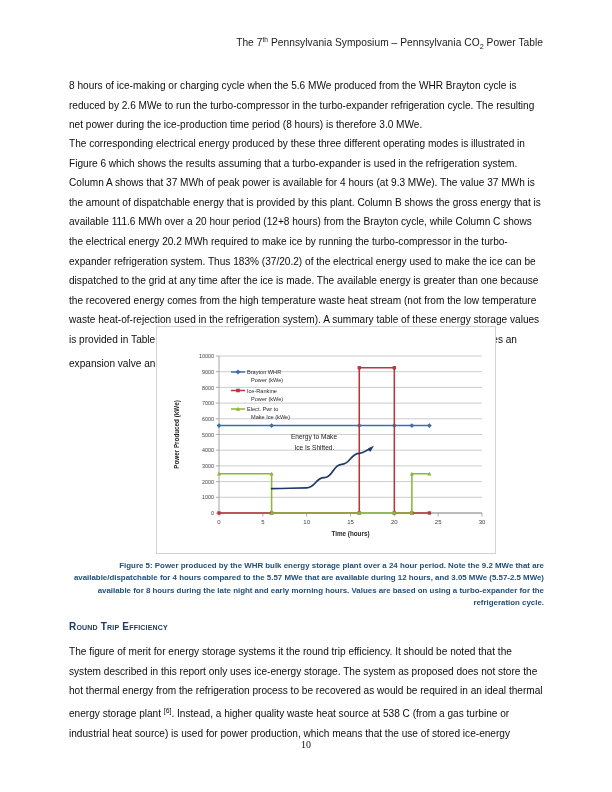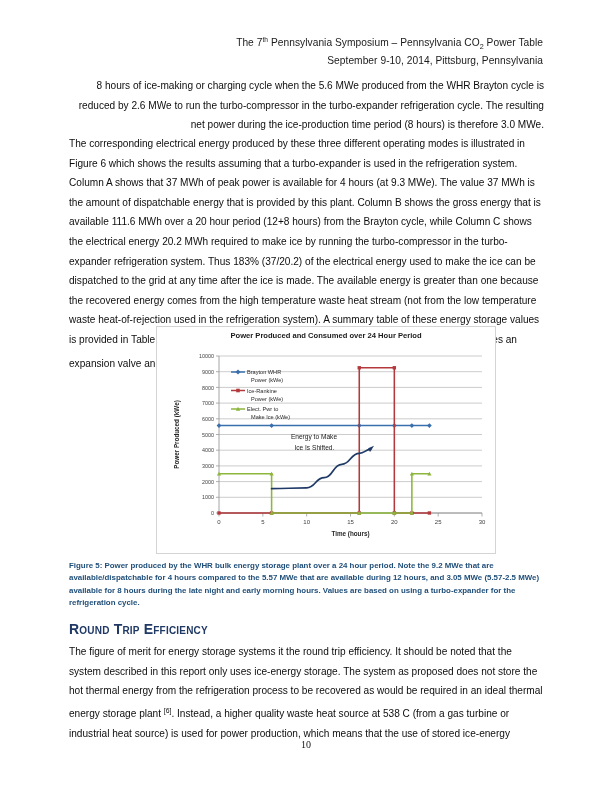--- a/index.html
+++ b/index.html
@@ -44,21 +44,21 @@
     width: 475px;
     font-family: "Liberation Sans", sans-serif;
     font-size: 10.1px;
     line-height: 19.6px;
     color: #0d0d0d;
     text-align: left;
   }
   .body-block sub { font-size: 7.2px; vertical-align: sub; }
   .body-block sup { font-size: 6.8px; vertical-align: super; }
 
-  #para1 { top: 76px; text-align: right; }
+  #para1 { top: 76px; }
   #para2 { top: 134px; }
   #para-rte { top: 642px; }
 
   
   .figure-wrap {
     position: absolute;
     left: 156px;
     top: 326px;
     width: 340px;
     height: 228px;
@@ -83,31 +83,31 @@
   .caption {
     position: absolute;
     left: 69px;
     top: 560px;
     width: 475px;
     font-family: "Liberation Sans", sans-serif;
     font-size: 7.9px;
     line-height: 12.3px;
     font-weight: bold;
     color: #1f4e79;
-    text-align: left;
+    text-align: right;
   }
 
   
   .section-heading {
     position: absolute;
     left: 69px;
     top: 621px;
     width: 475px;
     font-family: "Liberation Sans", sans-serif;
-    font-size: 14px;
+    font-size: 10px;
     font-weight: bold;
     color: #1f3864;
     font-variant: small-caps;
     letter-spacing: 0.2px;
   }
 
   
   .page-number {
     position: absolute;
     top: 739px;
@@ -121,31 +121,29 @@
 </style>
 </head>
 <body>
 
 <div class="page">
 
   <div class="doc-header">
     <div>
       <span>The 7</span><sup>th</sup><span> Pennsylvania Symposium </span><span>– Pennsylvania CO</span><sub>2</sub><span> Power Table</span>
     </div>
-    <div>September 9-10, 2014, Pittsburg, Pennsylvania</div>
   </div>
 
   <div class="body-block" id="para1">8 hours of ice-making or charging cycle when the 5.6 MWe produced from the WHR Brayton cycle is reduced by 2.6 MWe to run the turbo-compressor in the turbo-expander refrigeration cycle.  The resulting net power during the ice-production time period (8 hours) is therefore 3.0 MWe.</div>
 
   <div class="body-block" id="para2">
     <span>The corresponding electrical energy produced by these three different operating modes is illustrated in Figure 6 which shows the results assuming that a turbo-expander is used in the refrigeration system. Column A shows that 37 MWh of peak power is available for 4 hours (at 9.3 MWe).  The value 37 MWh is the amount of dispatchable energy that is provided by this plant.  Column B shows the gross energy that is available 111.6 MWh over a 20 hour period (12+8 hours) from the Brayton cycle, while Column C shows the electrical energy 20.2 MWh required to make ice by running the turbo-compressor in the turbo-expander refrigeration system.  Thus 183% (37/20.2) of the electrical energy used to make the ice can be dispatched to the grid at any time after the ice is made. The available energy is greater than one because the recovered energy comes from the high temperature waste heat stream (not from the low temperature waste heat-of-rejection used in the refrigeration system).  A summary table of these energy storage values is provided in Table 4.  This table includes results for both the SCO</span><sub>2</sub><span> refrigeration system that uses an expansion valve and a turbo-expander.</span>
   </div>
 
   <div class="figure-wrap">
-    <div class="chart-title">Power Produced and Consumed over 24 Hour Period</div>
     <svg class="chart-svg" width="338" height="226" viewBox="0 0 338 226">
       <g id="chart-root">
           <line x1="62" y1="186" x2="325" y2="186" stroke="#a0a0a0" stroke-width="0.8"></line>
           <line x1="62" y1="170.3" x2="325" y2="170.3" stroke="#bfbfbf" stroke-width="0.8"></line>
           <line x1="62" y1="154.6" x2="325" y2="154.6" stroke="#bfbfbf" stroke-width="0.8"></line>
           <line x1="62" y1="138.9" x2="325" y2="138.9" stroke="#bfbfbf" stroke-width="0.8"></line>
           <line x1="62" y1="123.19999999999999" x2="325" y2="123.19999999999999" stroke="#bfbfbf" stroke-width="0.8"></line>
           <line x1="62" y1="107.5" x2="325" y2="107.5" stroke="#bfbfbf" stroke-width="0.8"></line>
           <line x1="62" y1="91.8" x2="325" y2="91.8" stroke="#bfbfbf" stroke-width="0.8"></line>
           <line x1="62" y1="76.10000000000001" x2="325" y2="76.10000000000001" stroke="#bfbfbf" stroke-width="0.8"></line>

